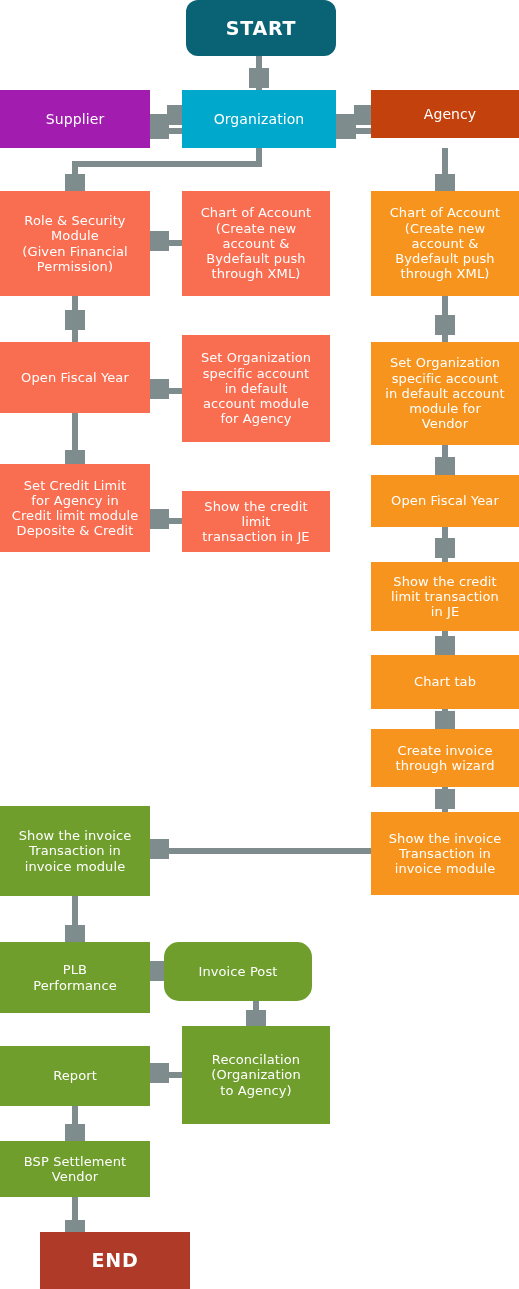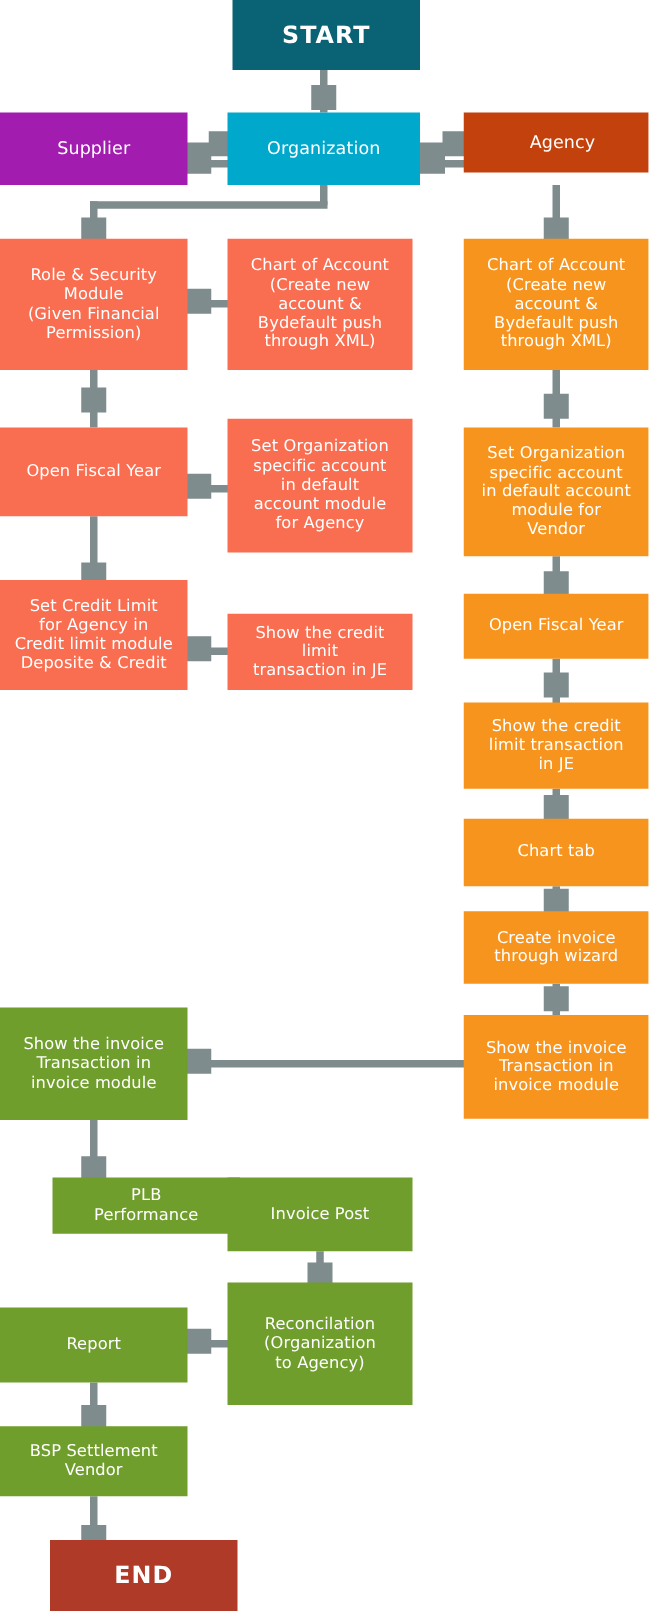--- a/index.html
+++ b/index.html
@@ -125,21 +125,21 @@
 
   <div class="conn conn-h" style="left:149px; top:1072px; width:36px;"></div>
   <div class="arrowhead" style="left:149px; top:1063px;"></div>
 
   <div class="conn conn-v" style="left:72px; top:1106px; height:36px;"></div>
   <div class="arrowhead" style="left:65px; top:1124px;"></div>
 
   <div class="conn conn-v" style="left:72px; top:1197px; height:34px;"></div>
   <div class="arrowhead" style="left:65px; top:1220px;"></div>
 
-  <div class="node terminal" style="left:186px; top:0px; width:150px; height:56px; background:#0a6375;">START</div>
+  <div class="node terminal" style="left:186px; top:0px; width:150px; height:56px; background:#0a6375;border-radius:12px;">START</div>
 
   <div class="node lane" style="left:0px; top:90px; width:150px; height:58px; background:#a21caf;">Supplier</div>
 
   <div class="node lane" style="left:182px; top:90px; width:154px; height:58px; background:#00a8cc;">Organization</div>
 
   <div class="node lane" style="left:371px; top:90px; width:148px; height:48px; background:#c2410c;padding-left:16px;">Agency</div>
 
   <div class="node" style="left:0px; top:191px; width:150px; height:105px; background:#f96d51;">Role &amp; Security
 Module
 (Given Financial
@@ -191,24 +191,24 @@
 through wizard</div>
 
   <div class="node" style="left:371px; top:812px; width:148px; height:83px; background:#f7941e;">Show the invoice
 Transaction in
 invoice module</div>
 
   <div class="node" style="left:0px; top:806px; width:150px; height:90px; background:#6f9e2d;">Show the invoice
 Transaction in
 invoice module</div>
 
-  <div class="node" style="left:0px; top:942px; width:150px; height:45px; background:#6f9e2d;margin-left:42px;">PLB
+  <div class="node" style="left:0px; top:942px; width:150px; height:71px; background:#6f9e2d;">PLB
 Performance</div>
 
-  <div class="node" style="left:182px; top:942px; width:148px; height:59px; background:#6f9e2d;">Invoice Post</div>
+  <div class="node" style="left:164px; top:942px; width:148px; height:59px; background:#6f9e2d;border-radius:15px;">Invoice Post</div>
 
   <div class="node" style="left:182px; top:1026px; width:148px; height:98px; background:#6f9e2d;">Reconcilation
 (Organization
 to Agency)</div>
 
   <div class="node" style="left:0px; top:1046px; width:150px; height:60px; background:#6f9e2d;">Report</div>
 
   <div class="node" style="left:0px; top:1141px; width:150px; height:56px; background:#6f9e2d;">BSP Settlement
 Vendor</div>
 

